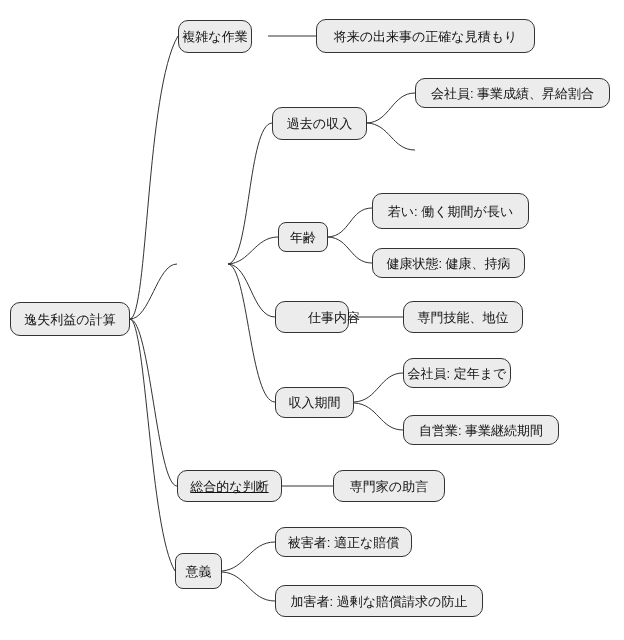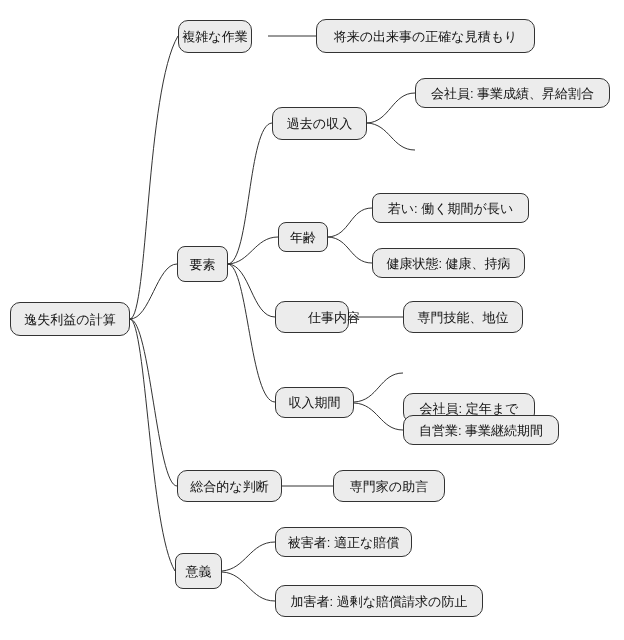--- a/index.html
+++ b/index.html
@@ -66,44 +66,43 @@
       <path d="M222,572 C246,573 250,601 275,601"></path>
     </g>
   </svg>
 
   <div class="node" style="left:10px; top:302px; width:120px; height:34px;">逸失利益の計算</div>
 
   <div class="node" style="left:178px; top:20px; width:74px; height:33px;">複雑な作業</div>
 
   <div class="node" style="left:316px; top:19px; width:219px; height:34px;">将来の出来事の正確な見積もり</div>
 
-  <div class="node small" style="left:177px; top:246px; width:51px; height:36px;">要素</div>
 
   <div class="node" style="left:272px; top:107px; width:95px; height:33px;">過去の収入</div>
 
   <div class="node" style="left:415px; top:78px; width:195px; height:30px;">会社員: 事業成績、昇給割合</div>
 
 
   <div class="node small" style="left:278px; top:222px; width:50px; height:30px;">年齢</div>
 
-  <div class="node" style="left:372px; top:193px; width:157px; height:30px;border-radius:8px;">若い: 働く期間が長い</div>
+  <div class="node" style="left:372px; top:193px; width:157px; height:36px;">若い: 働く期間が長い</div>
 
   <div class="node" style="left:372px; top:248px; width:153px; height:30px;">健康状態: 健康、持病</div>
 
   <div class="node" style="left:275px; top:301px; width:74px; height:32px;padding-left:44px;">仕事内容</div>
 
   <div class="node" style="left:403px; top:301px; width:120px; height:32px;">専門技能、地位</div>
 
   <div class="node" style="left:275px; top:387px; width:79px; height:31px;">収入期間</div>
 
-  <div class="node" style="left:403px; top:358px; width:132px; height:30px;margin-top:35px;">会社員: 定年まで</div>
+  <div class="node" style="left:403px; top:358px; width:108px; height:30px;">会社員: 定年まで</div>
 
   <div class="node" style="left:403px; top:415px; width:156px; height:30px;">自営業: 事業継続期間</div>
 
-  <div class="node" style="left:177px; top:470px; width:105px; height:32px;">総合的な判断</div>
+  <div class="node" style="left:177px; top:470px; width:105px; height:32px;text-decoration:underline;">総合的な判断</div>
 
   <div class="node" style="left:333px; top:470px; width:112px; height:32px;">専門家の助言</div>
 
   <div class="node small" style="left:175px; top:553px; width:47px; height:36px;">意義</div>
 
   <div class="node" style="left:275px; top:527px; width:137px; height:30px;">被害者: 適正な賠償</div>
 
   <div class="node" style="left:275px; top:585px; width:208px; height:32px;">加害者: 過剰な賠償請求の防止</div>
 
 </div>

